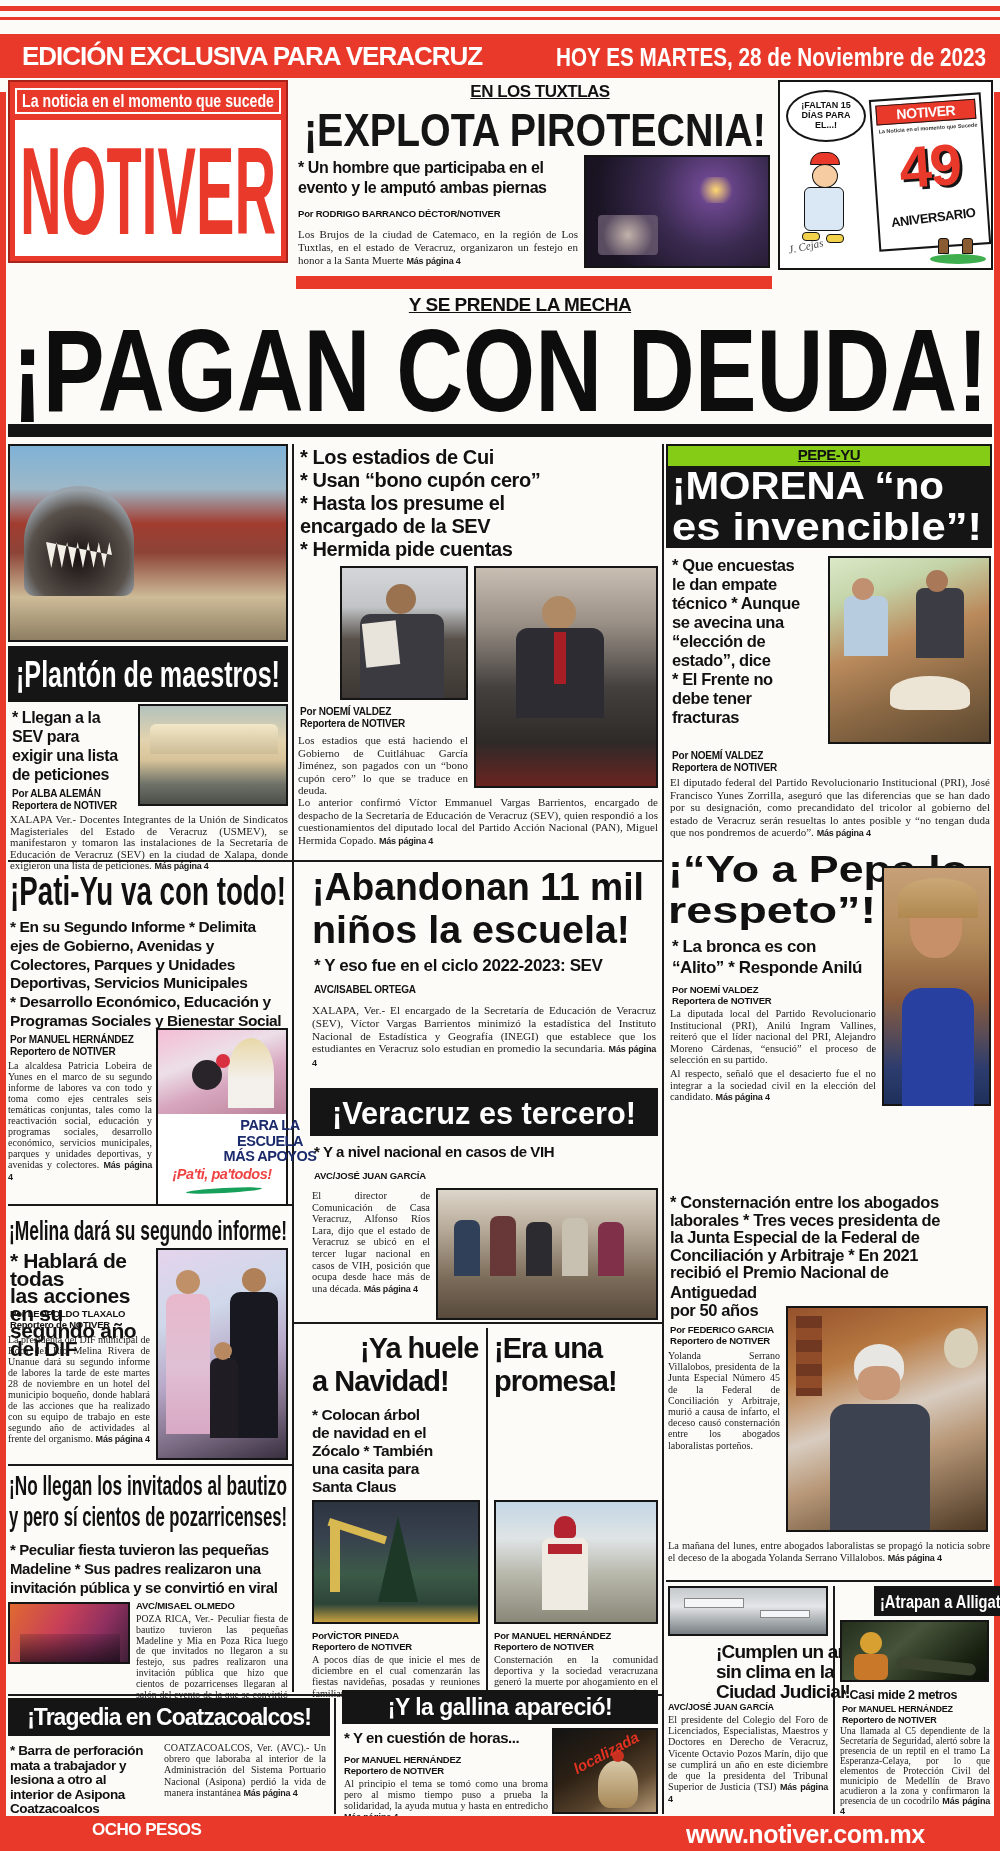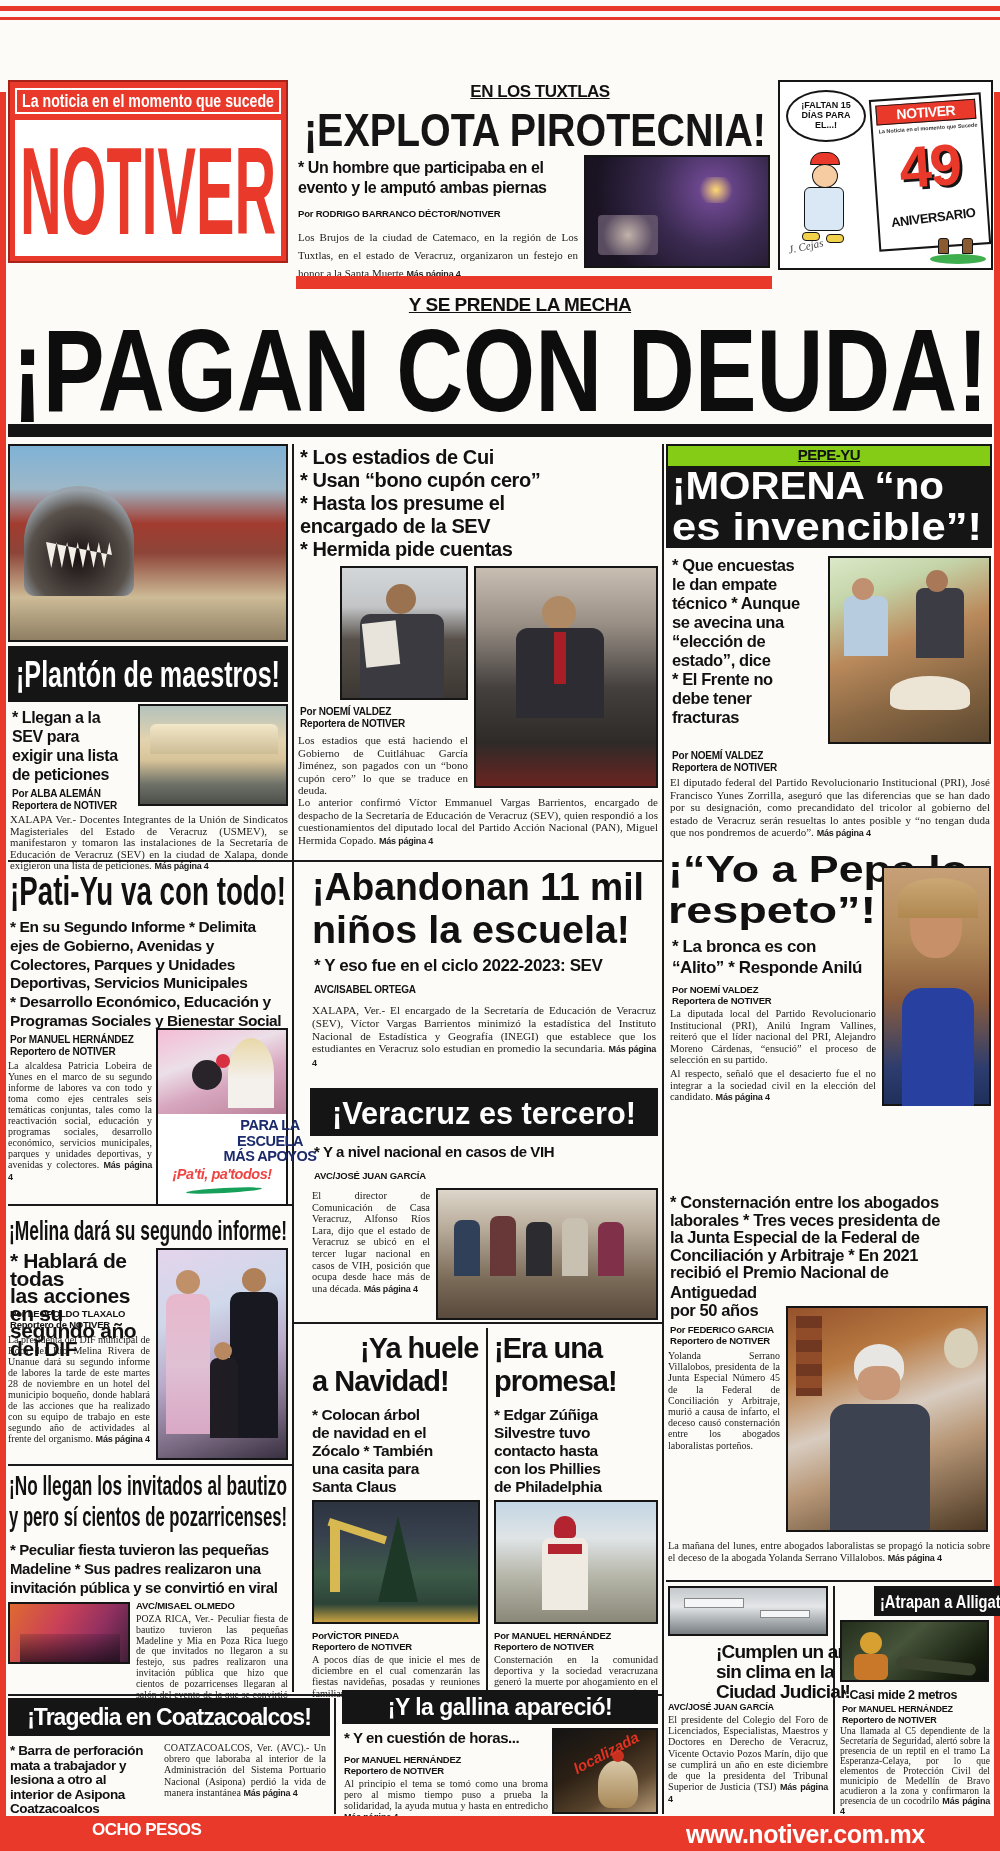--- a/index.html
+++ b/index.html
@@ -22,20 +22,26 @@
   .pre{white-space:pre-line;margin-left:48px;}
 </style>
 </head>
 <body>
 
 <div id="page">
 
   <div class="a red" style="left:0;top:6px;width:1000px;height:5px;"></div>
   <div class="a red" style="left:0;top:17px;width:1000px;height:3px;"></div>
 
+  <div class="a red" style="left:0;top:34px;width:1000px;height:44px;">
+    <div class="a" style="left:22px;top:7px;font-weight:bold;font-size:26px;color:#fff;letter-spacing:-1px;">EDICIÓN EXCLUSIVA PARA VERACRUZ</div>
+    <svg class="a" style="left:556px;top:6px;" width="436" height="34">
+      <text x="0" y="26" font-size="26" fill="#ffffff" textLength="430" lengthAdjust="spacingAndGlyphs">HOY ES MARTES, 28 de Noviembre de 2023</text>
+    </svg>
+  </div>
 
   <div class="a red" style="left:0;top:92px;width:6px;height:1724px;"></div>
   <div class="a red" style="left:994px;top:92px;width:6px;height:1724px;"></div>
 
   <div class="a red" style="left:8px;top:80px;width:280px;height:183px;border:2px solid #a8231a;">
     <div class="a" style="left:5px;top:6px;width:266px;height:26px;border:2px solid #fff;">
       <svg width="262" height="22">
         <text x="131" y="17" text-anchor="middle" font-size="18" fill="#ffffff" textLength="252" lengthAdjust="spacingAndGlyphs">La noticia en el momento que sucede</text>
       </svg>
     </div>
@@ -46,21 +52,21 @@
     </div>
   </div>
 
   <div class="a kick" style="left:420px;top:82px;width:240px;text-align:center;font-size:17px;">EN LOS TUXTLAS</div>
   <svg class="a" style="left:298px;top:102px;" width="474" height="52">
     <text x="237" y="44" text-anchor="middle" font-size="46" fill="#151515" textLength="462" lengthAdjust="spacingAndGlyphs">¡EXPLOTA PIROTECNIA!</text>
   </svg>
   <div class="a blt" style="left:298px;top:158px;width:284px;font-size:16px;line-height:20px;">* Un hombre que participaba en el
 evento y le amputó ambas piernas</div>
   <div class="a by" style="left:298px;top:208px;width:284px;font-size:9.5px;">Por RODRIGO BARRANCO DÉCTOR/NOTIVER</div>
-  <div class="a bd" style="left:298px;top:228px;width:280px;font-size:11px;line-height:18px;">
+  <div class="a bd" style="left:298px;top:228px;width:280px;font-size:11px;line-height:13px;">
     <span class="in">Los Brujos de la ciudad de Catemaco, en la región de Los Tuxtlas, en el estado de Veracruz, organizaron un festejo en honor a la Santa Muerte</span>
     <b class="more">Más página 4</b>
   </div>
   <div class="ph" style="left:584px;top:155px;width:186px;height:113px;background:
        radial-gradient(circle at 70% 30%,#7a4fa0 0%,#3a2a50 40%,#191322 80%),#1a1426;">
     <div class="a" style="left:12px;top:58px;width:60px;height:40px;background:radial-gradient(circle,#e8d8c8 0%,#6a5a70 70%);opacity:.8;border-radius:4px;"></div>
     <div class="a" style="left:110px;top:20px;width:40px;height:26px;background:radial-gradient(circle,#ffd870 0%,rgba(255,150,40,0) 70%);"></div>
   </div>
 
   <div class="a" style="left:778px;top:80px;width:215px;height:190px;background:#fff;border:2px solid #151515;">
@@ -337,25 +343,20 @@
   </div>
   <div class="a by" style="left:312px;top:1630px;width:160px;font-size:9.5px;">PorVÍCTOR PINEDA
 Reportero de NOTIVER</div>
   <div class="a bd" style="left:312px;top:1654px;width:168px;font-size:10.2px;line-height:11.2px;">
     <span class="in">A pocos días de que inicie el mes de diciembre en el cual comenzarán las fiestas navideñas, posadas y reuniones familiares, en el Zócalo</span>
     <b class="more">Más página 4</b>
   </div>
 
   <div class="a" style="left:494px;top:1332px;font-size:29px;font-weight:bold;letter-spacing:-1px;">¡Era una</div>
   <div class="a" style="left:494px;top:1365px;font-size:29px;font-weight:bold;letter-spacing:-1px;">promesa!</div>
-  <div class="a blt" style="left:494px;top:1406px;width:164px;font-size:15.5px;line-height:18px;">* Edgar Zúñiga
-Silvestre tuvo
-contacto hasta
-con los Phillies
-de Philadelphia</div>
   <div class="ph" style="left:494px;top:1500px;width:164px;height:124px;background:
        linear-gradient(180deg,#c4d6e4 0%,#dfe4e6 30%,#b8b8ac 60%,#8a8878 100%);">
     <div class="a" style="left:58px;top:14px;width:22px;height:22px;background:#b42430;border-radius:50% 50% 20% 20%;"></div>
     <div class="a" style="left:46px;top:36px;width:46px;height:72px;background:#f0ebe2;border-radius:8px 8px 0 0;"></div>
     <div class="a" style="left:52px;top:42px;width:34px;height:10px;background:#b42430;"></div>
   </div>
   <div class="a by" style="left:494px;top:1630px;width:160px;font-size:9.5px;">Por MANUEL HERNÁNDEZ
 Reportero de NOTIVER</div>
   <div class="a bd" style="left:494px;top:1654px;width:164px;font-size:10.2px;line-height:11.2px;">
     <span class="in">Consternación en la comunidad deportiva y la sociedad veracruzana generó la muerte por ahogamiento en el río Pánuco de un joven identificado</span>

